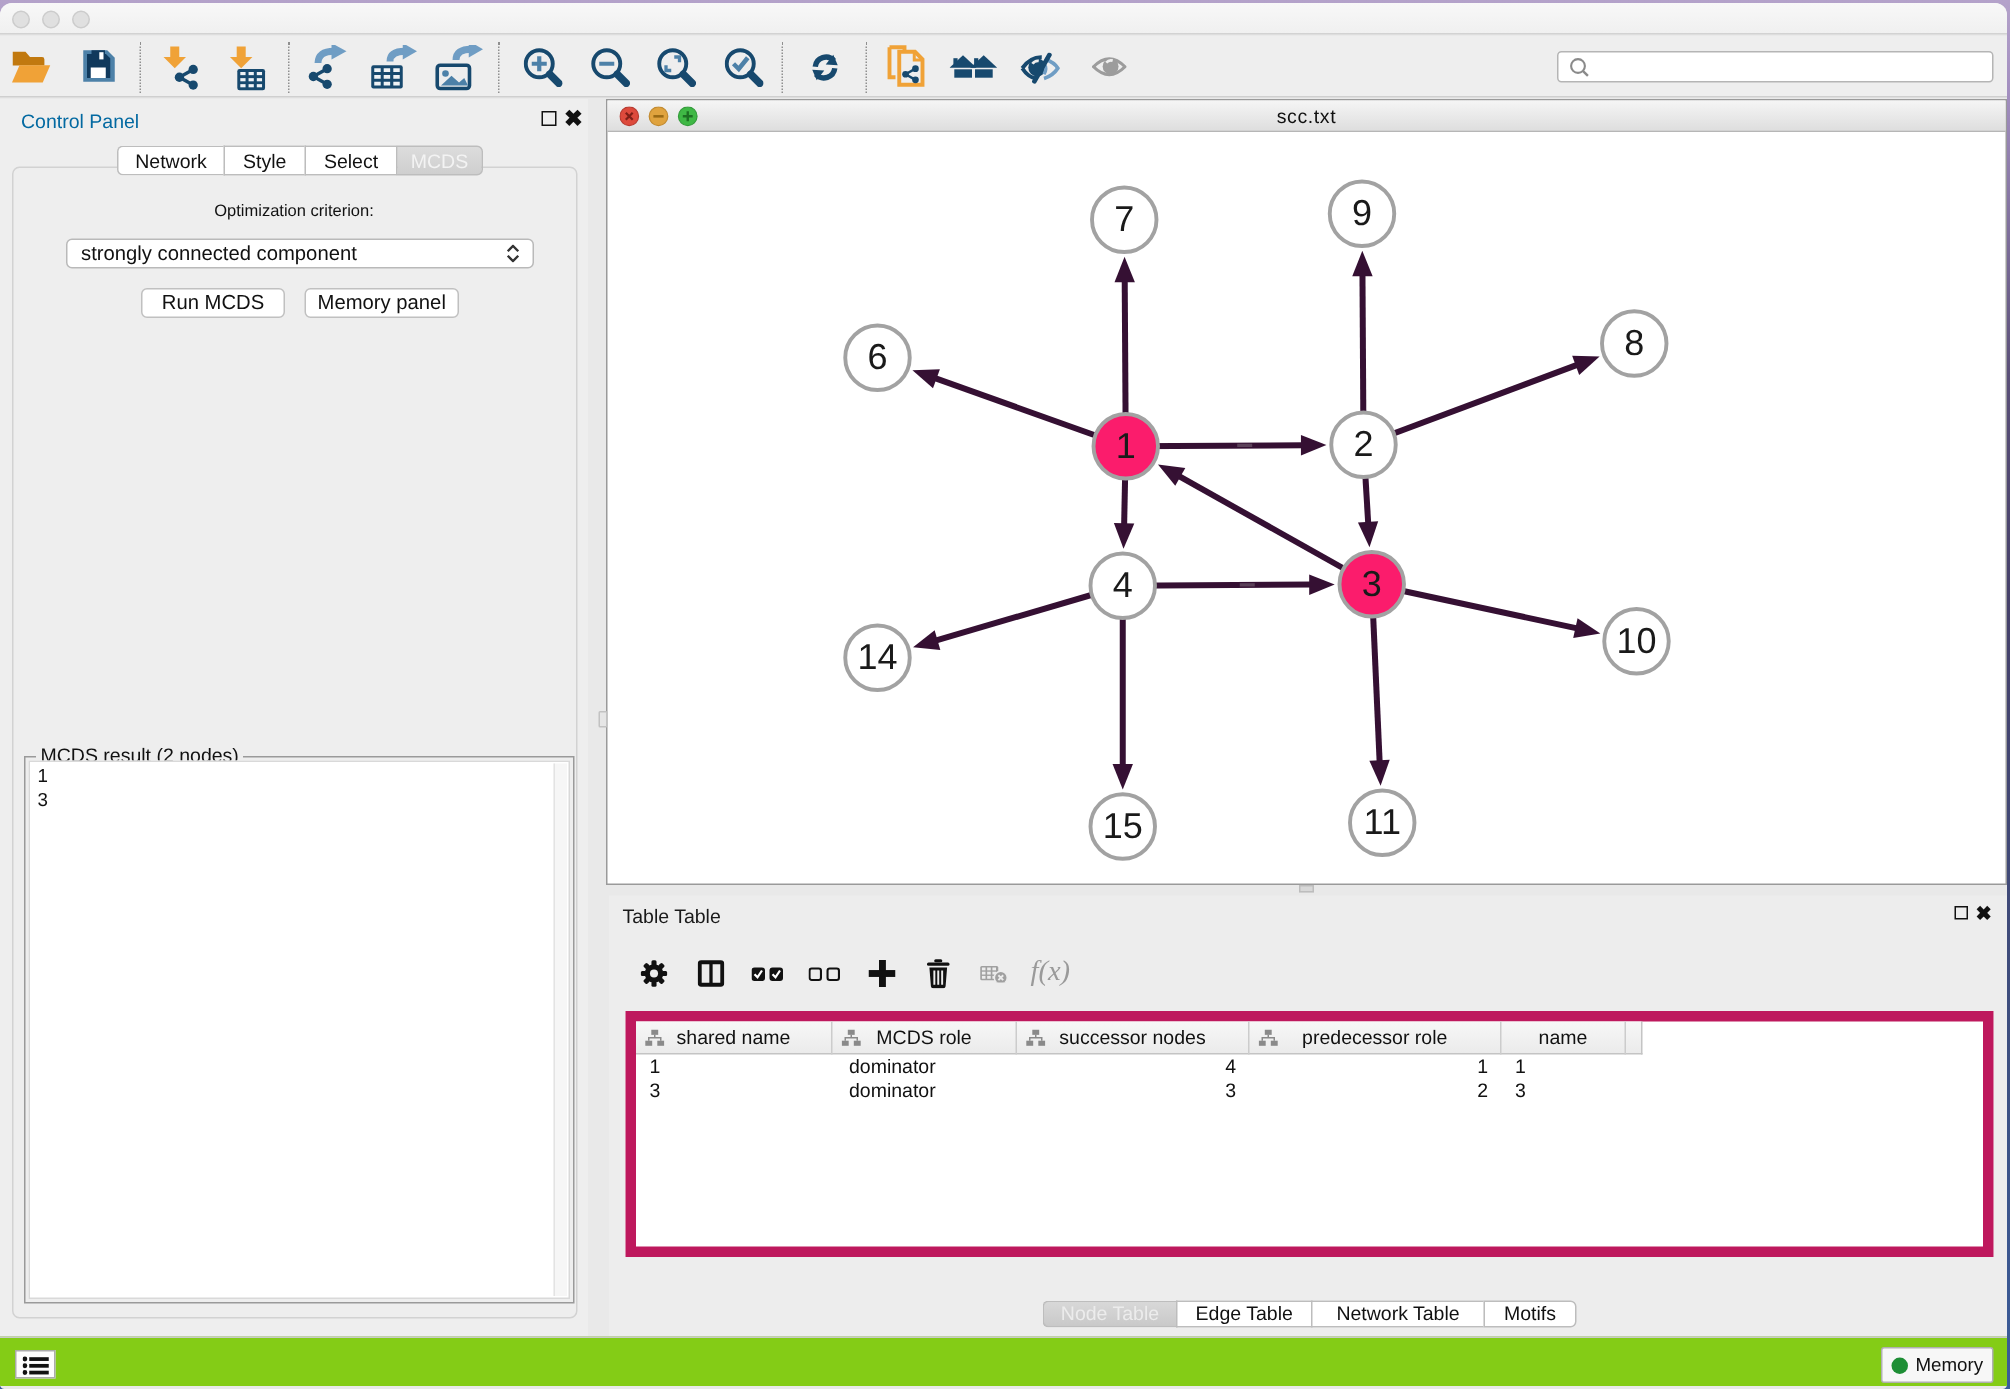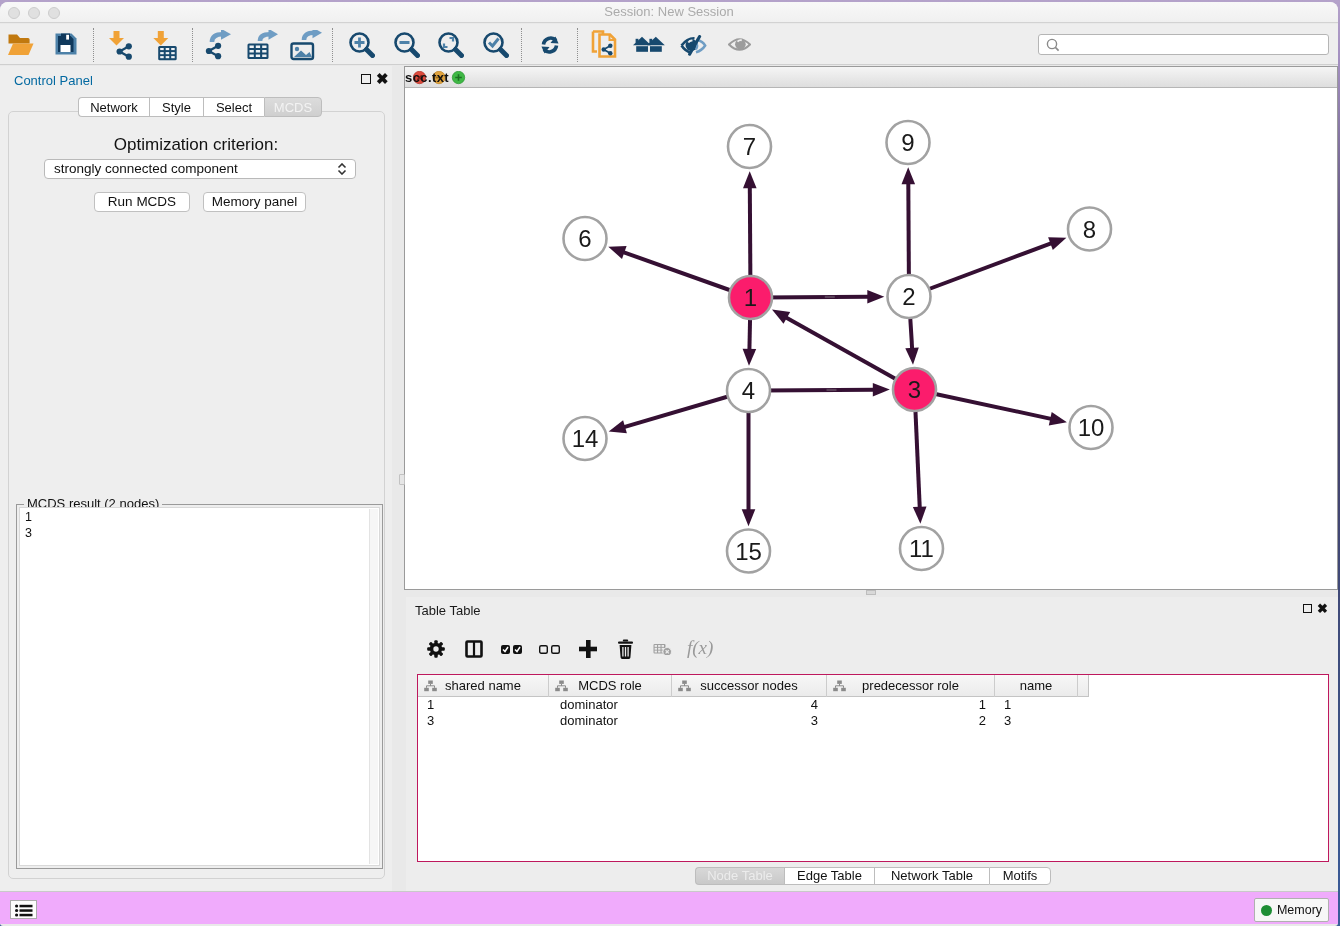--- a/index.html
+++ b/index.html
@@ -13,57 +13,56 @@
 .ticon{position:absolute;top:0}
 .search{position:absolute;left:1038px;top:10px;width:291px;height:21px;background:#fff;border:1px solid #b5b5b5;border-radius:3px}
 
 #cp{position:absolute;left:0;top:64px;width:392px;height:825px;background:#eeeeee}
 #cp .hdr{position:absolute;left:14px;top:6.5px;font-size:13px;color:#0369a1}
 .panelbox{position:absolute;left:8px;top:45px;width:377px;height:768px;background:#eeeeee;border:1px solid #d2d2d2;border-radius:5px}
 .tabs{position:absolute;left:78px;top:31px;height:20px;display:flex;z-index:3}
 .tab{height:20px;line-height:19px;font-size:13px;color:#111;background:#fff;border:1px solid #bdbdbd;border-right:none;padding:0;text-align:center}
 .tab.first{border-radius:4px 0 0 4px}
 .tab.sel{background:linear-gradient(#dcdcdc,#cfcfcf);color:#f3f3f3;border-radius:0 4px 4px 0;border-right:1px solid #bdbdbd}
-.optlabel{position:absolute;left:0;top:69px;width:392px;text-align:center;font-size:17px;color:#111}
+.optlabel{position:absolute;left:0;top:69px;width:392px;text-align:center;font-size:11px;color:#111}
 .combo{position:absolute;left:44px;top:93px;width:312px;height:20px;background:#fff;border:1px solid #b9b9b9;border-radius:4px;font-size:13.5px;color:#111;line-height:17px;padding-left:9px}
 .btn{position:absolute;top:126px;height:20px;background:#fff;border:1px solid #c0c0c0;border-radius:4px;font-size:13.5px;color:#111;text-align:center;line-height:18px}
 .mcdsbox{position:absolute;left:16px;top:438px;width:367px;height:365px;border:1px solid #9a9a9a}
 .mcdslabel{position:absolute;left:7px;top:-9px;background:#eeeeee;padding:0 3px;font-size:13px;color:#111}
 .mcdsinner{position:absolute;left:2px;top:2px;right:2px;bottom:2px;background:#fff;border:1px solid #d9d9d9;font-size:12.5px;color:#111;padding:2px 0 0 5px;line-height:15.5px}
 .mcdssb{position:absolute;top:1px;right:1px;width:9px;bottom:1px;background:#f6f6f6;border-left:1px solid #e3e3e3}
 
 #gutter{position:absolute;left:392px;top:64px;width:946px;height:825px;background:#e9e9e9}
 #net{position:absolute;left:404px;top:64px;width:934px;height:524px;background:#fff;border:1px solid #9a9a9a}
 #net .nbar{position:absolute;left:0;top:0;width:100%;height:21px;background:linear-gradient(#f5f5f5,#dedede);border-bottom:1px solid #b6b6b6}
-#net .ntitle{position:absolute;width:100%;text-align:left;top:3px;font-size:13px;color:#111;font-weight:700;letter-spacing:.4px}
+#net .ntitle{position:absolute;width:100%;text-align:center;top:3px;font-size:13px;color:#111;font-weight:400;letter-spacing:.4px}
 
 #tp{position:absolute;left:406px;top:595px;width:932px;height:294px;background:#ededed}
 #tp .hdr{position:absolute;left:9px;top:6px;font-size:13px;color:#1a1a1a}
 .tptool{position:absolute;left:0;top:22px;width:100%;height:46px}
-#tbl{position:absolute;left:11px;top:77px;width:912px;height:188px;background:#fff;border:1px solid #be185d}
+#tbl{position:absolute;left:11px;top:77px;width:912px;height:164px;background:#fff;border:7px solid #be185d}
 .thead{position:absolute;left:0;top:0;width:671px;height:22px;background:linear-gradient(#f7f7f7,#ebebeb);border-bottom:1px solid #c4c4c4;border-right:1px solid #c4c4c4}
 .th{position:absolute;top:0;height:22px;border-right:1px solid #cccccc;font-size:13px;color:#111;text-align:center;line-height:21px}
 .cell{position:absolute;font-size:13px;color:#111;height:16px;line-height:16px}
 .bottabs{position:absolute;left:289px;top:270px;height:18px;display:flex}
 .btab{height:18px;line-height:16px;font-size:13px;font-weight:400;color:#111;background:#fff;border:1px solid #bdbdbd;border-right:none;padding:0;text-align:center;box-sizing:border-box}
 .btab.first{border-radius:4px 0 0 4px;background:linear-gradient(#d8d8d8,#c9c9c9);color:#ececec}
 .btab.last{border-radius:0 4px 4px 0;border-right:1px solid #bdbdbd}
 
-#sb{position:absolute;left:0;top:889px;width:1338px;height:33px;background:#f0abfc;border-top:1px solid #c9c9c9}
+#sb{position:absolute;left:0;top:889px;width:1338px;height:33px;background:#84cc16;border-top:1px solid #c9c9c9}
 .listbtn{position:absolute;left:10px;top:8px;width:27px;height:19px;background:#fdfdfd;border:1px solid #ababab}
 .membtn{position:absolute;left:1254px;top:6px;width:75px;height:24px;background:#f7f7f7;border:1px solid #b0b0b0;border-radius:2px;font-size:12.5px;color:#111;text-align:center;line-height:22px}
 </style></head>
 <body>
 <div id="edge-r"></div>
 <div id="win">
   <div class="titlebar">
     <div class="tl" style="left:8px"></div>
       <div class="tl" style="left:28px"></div>
       <div class="tl" style="left:48px"></div>
-    <div class="title">Session: New Session</div>
   </div>
   <div class="toolbar" id="toolbar">
       <div class="tsep" style="left:93px"></div>
       <div class="tsep" style="left:192px"></div>
       <div class="tsep" style="left:332px"></div>
       <div class="tsep" style="left:521px"></div>
       <div class="tsep" style="left:577px"></div>
       <svg class="ticon" style="left:7px;top:6px" width="28" height="26" viewBox="0 0 28 26">
         <path d="M1.5,4.5 h8.5 l3,3.5 h8 a1.6,1.6 0 0 1 1.6,1.6 v4 H1.5 z" fill="#c1790f"></path>
         <path d="M6,13.5 H26.5 L21.5,25 H1 z" fill="#f0a237"></path>

